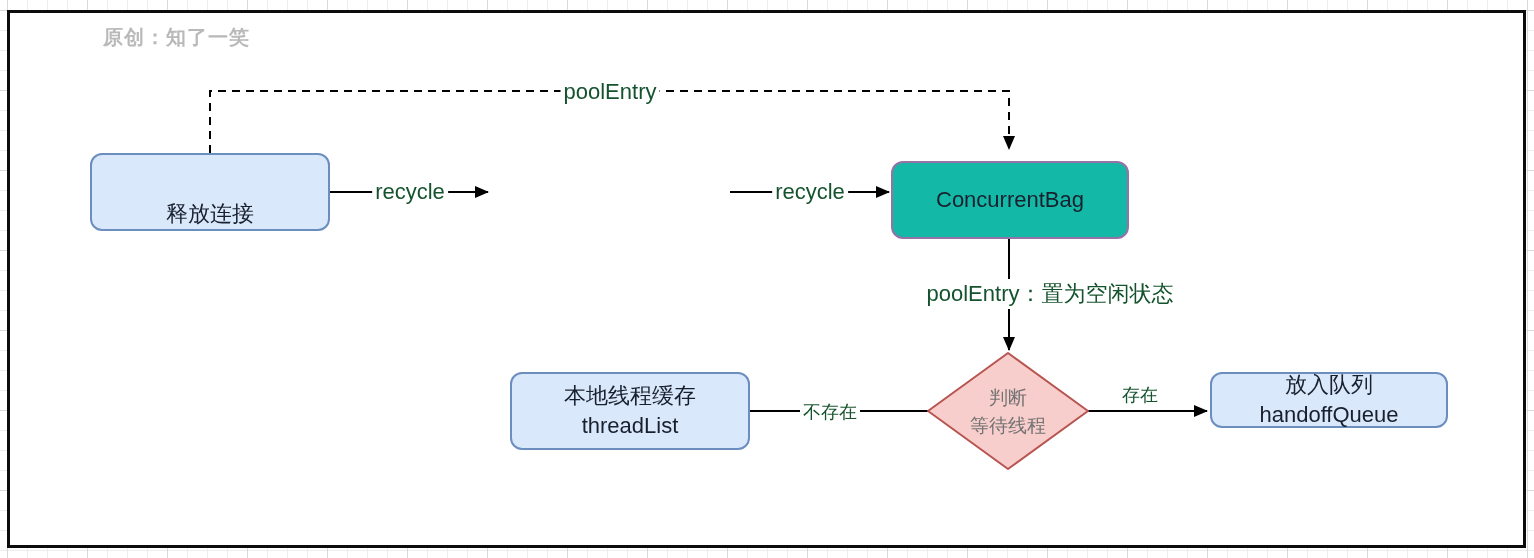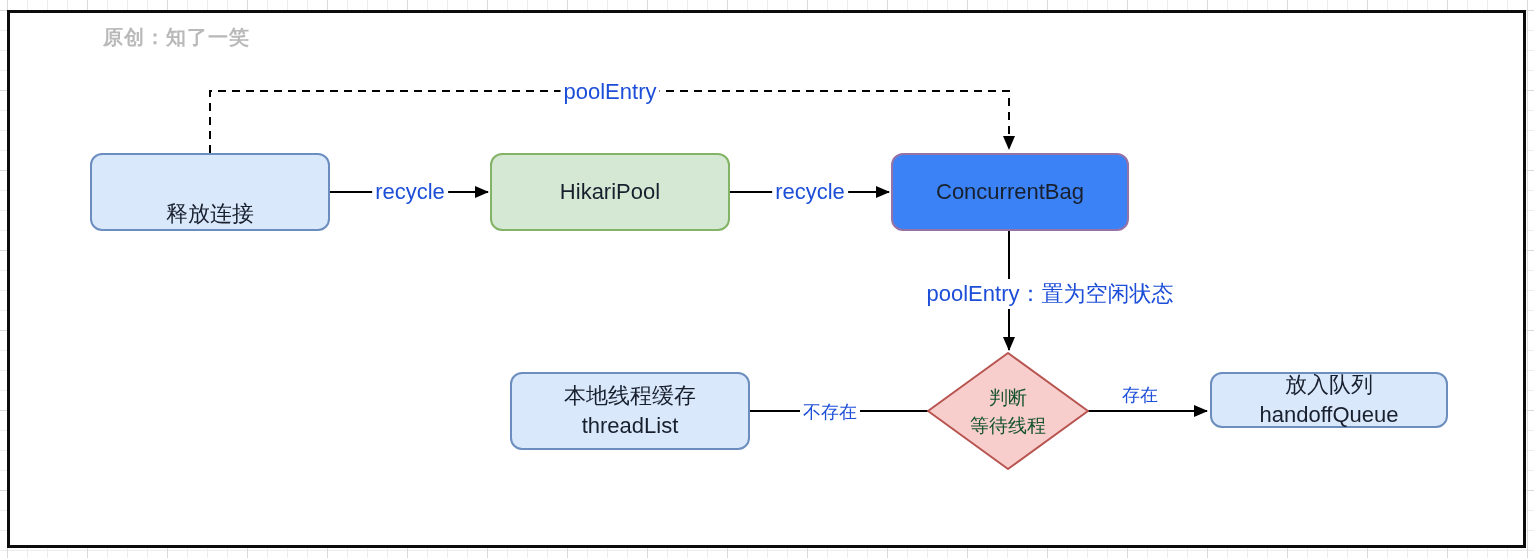--- a/index.html
+++ b/index.html
@@ -37,38 +37,38 @@
 
   .node{
     position:absolute;box-sizing:border-box;
     border:2px solid;border-radius:12px;
     display:flex;flex-direction:column;align-items:center;justify-content:center;
     font-size:22px;line-height:1.35;color:#18202e;
     text-align:center;white-space:nowrap;
   }
   .node.blue  {background:#dae8fc;border-color:#6c8ebf;}
   .node.green {background:#d5e8d4;border-color:#82b366;}
-  .node.purple{background:#3b82f6;border-color:#9673a6;}
+  .node.purple{background:#14b8a6;border-color:#9673a6;margin-top:8px;}
 
   .node-release   {left:80px;  top:140px; width:240px; height:78px;justify-content:flex-end;}
   .node-hikari    {left:480px; top:140px; width:240px; height:78px;}
   .node-bag       {left:881px; top:140px; width:238px; height:78px;}
   .node-threadlist{left:480px; top:359px; width:240px; height:78px;margin-left:20px;}
   .node-handoff   {left:1200px;top:359px; width:238px; height:56px;}
 
   .diamond-label{
     position:absolute;left:918px;top:368px;width:160px;height:62px;
     display:flex;flex-direction:column;align-items:center;justify-content:center;
-    font-size:19px;line-height:1.45;color:#14532d;text-align:center;white-space:nowrap;
+    font-size:19px;line-height:1.45;color:#737373;text-align:center;white-space:nowrap;
   }
 
   .elabel{
     position:absolute;transform:translate(-50%,-50%);
     background:#ffffff;padding:0 3px;
-    font-size:22px;color:#1d4ed8;white-space:nowrap;
+    font-size:22px;color:#14532d;white-space:nowrap;
   }
   .elabel.small{font-size:18px;}
 
   .lbl-recycle  {left:400px; top:179px;}
   .lbl-requite  {left:800px; top:179px;}
   .lbl-poolentry{left:600px; top:79px;}
   .lbl-setidle  {left:1040px;top:281px;text-align:right;}
   .lbl-notexist {left:820px; top:399px;font-family:Liberation Serif, serif;}
   .lbl-exist    {left:1130px;top:382px;text-align:center;}
 </style>
@@ -99,23 +99,20 @@
 
       <path d="M1078,398 H1197" fill="none" stroke="#000" stroke-width="2" marker-end="url(#arrow)"></path>
 
       <polygon points="998,340 1078,398 998,456 918,398" fill="#f8cecc" stroke="#b85450" stroke-width="2" stroke-linejoin="round"></polygon>
     </svg>
 
     <div class="node blue node-release">
       <span>释放连接</span>
     </div>
 
-    <div class="node green node-hikari">
-      <span>HikariPool</span>
-    </div>
 
     <div class="node purple node-bag">
       <span>ConcurrentBag</span>
     </div>
 
     <div class="node blue node-threadlist">
       <span>本地线程缓存</span>
       <span>threadList</span>
     </div>
 

